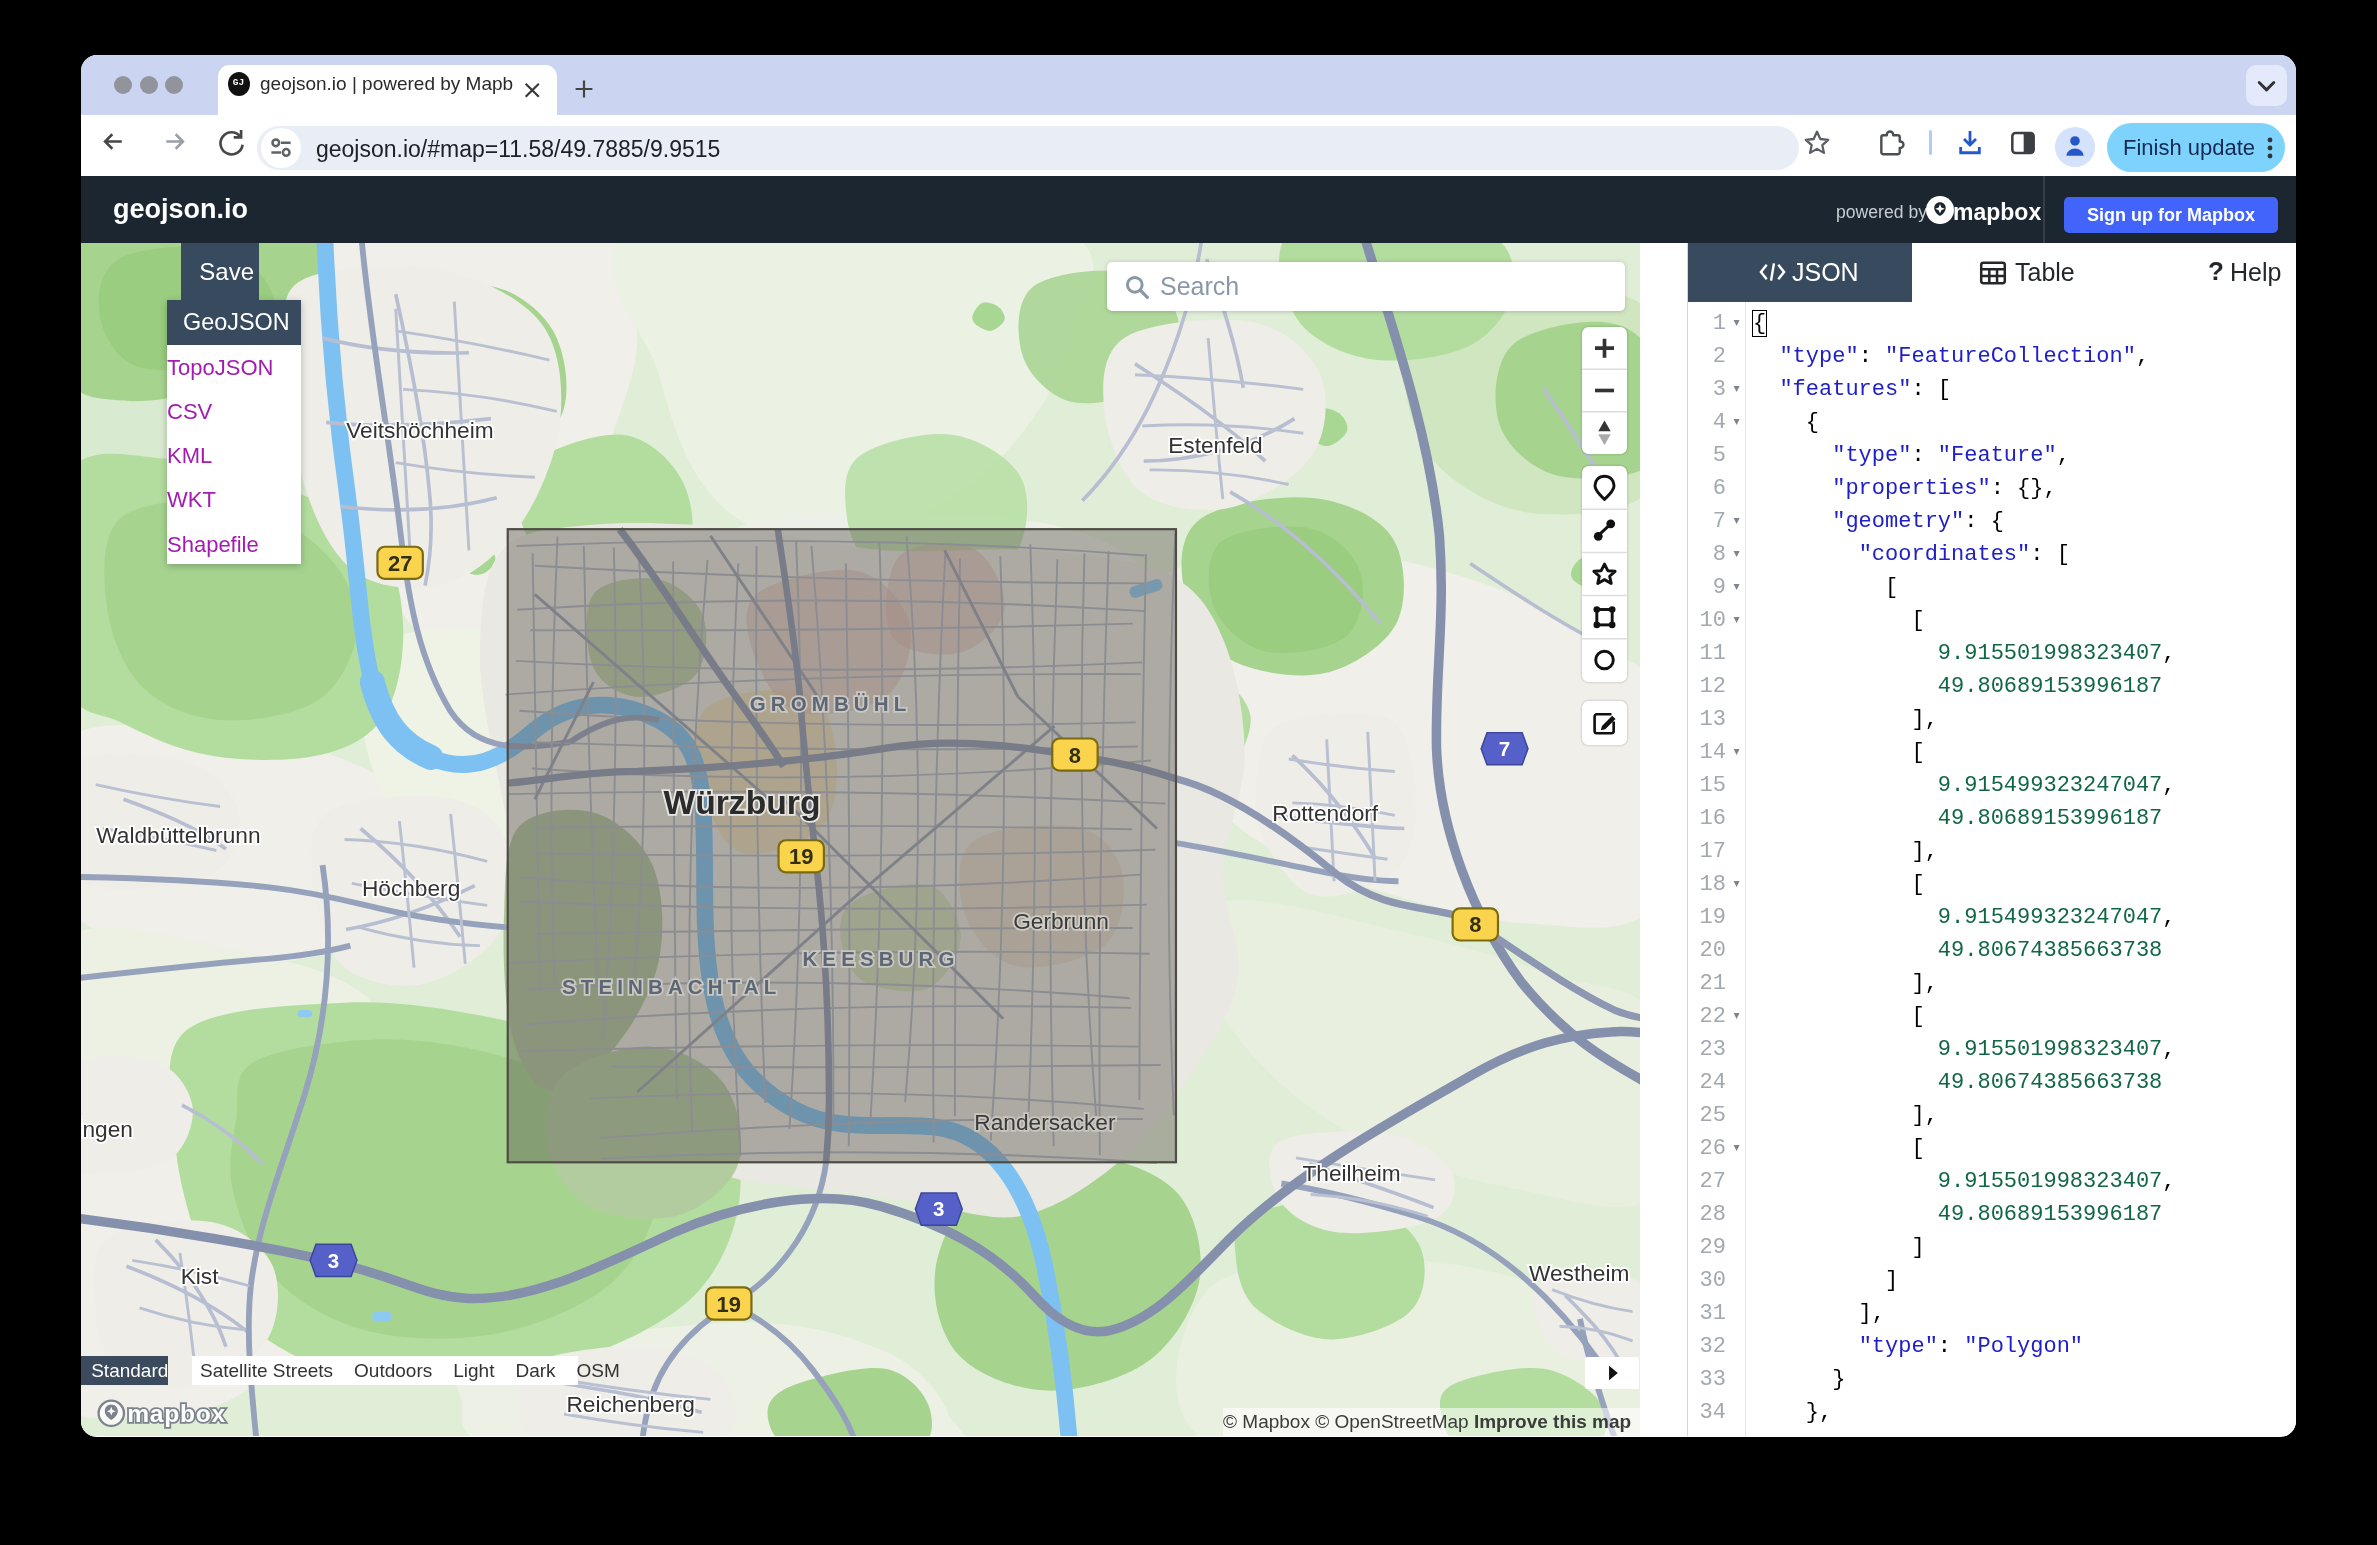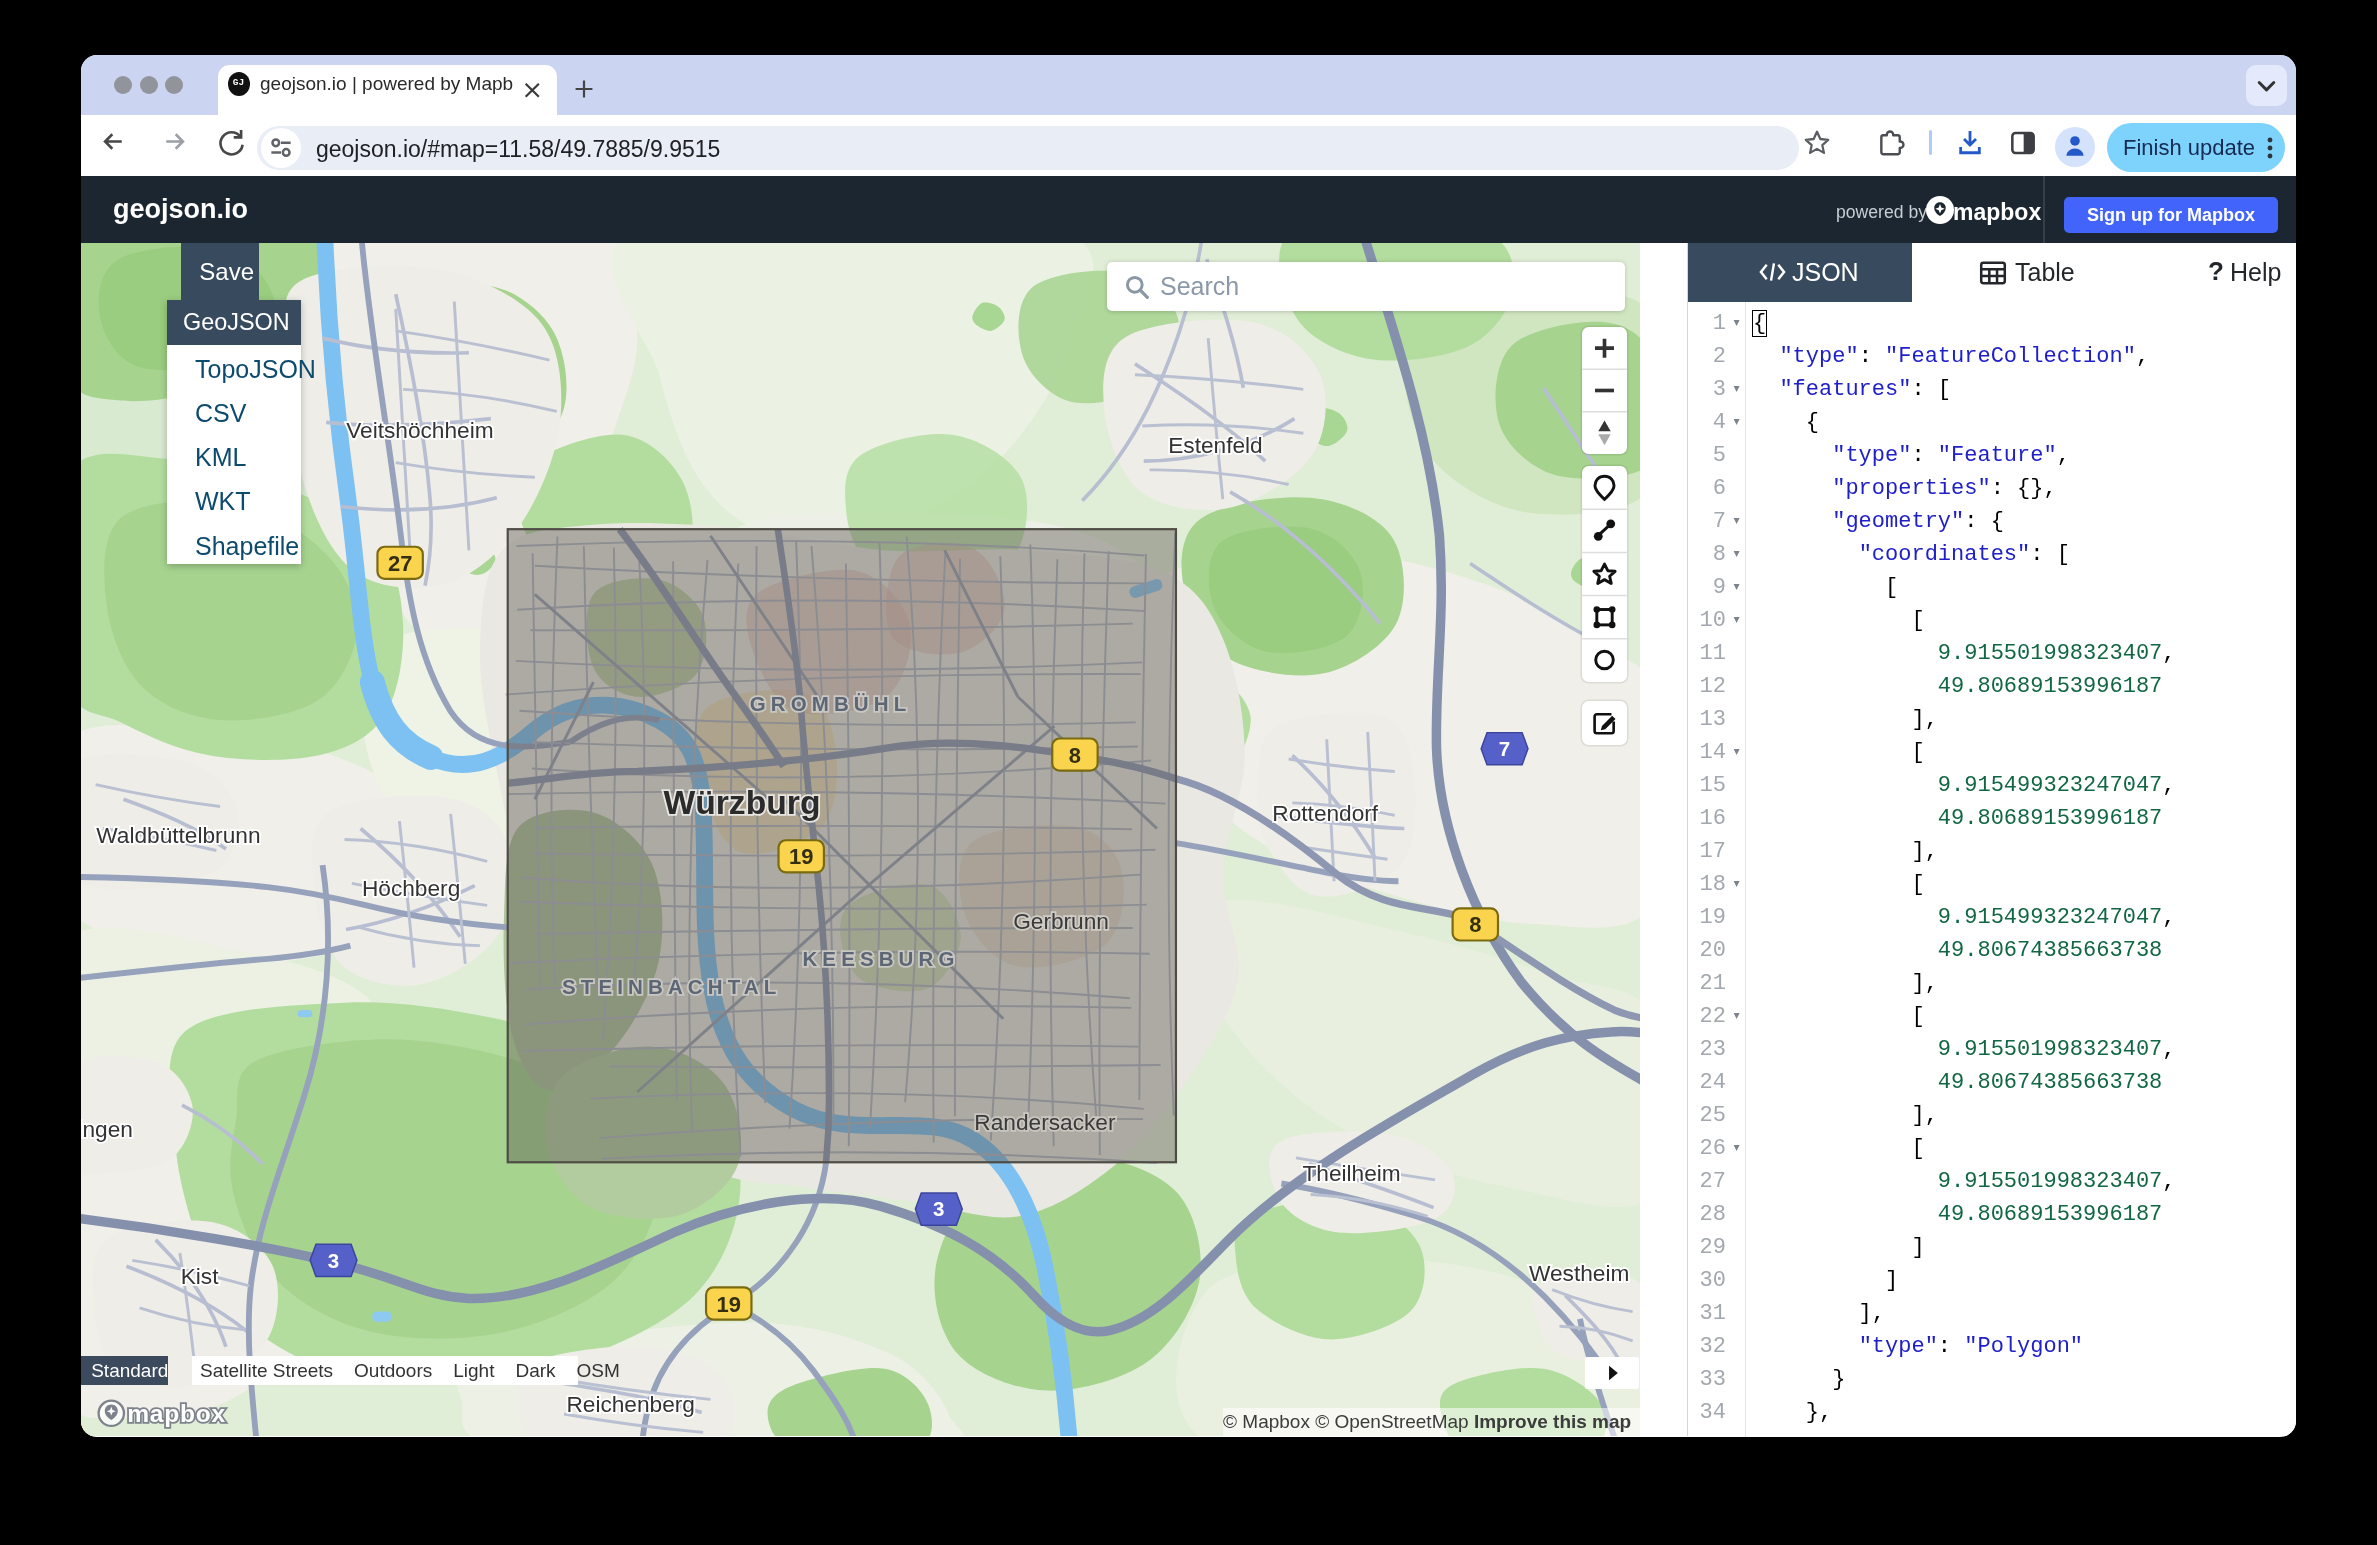--- a/index.html
+++ b/index.html
@@ -29,21 +29,21 @@
   #gjhead .pby { position:absolute; left:1755px; top:26px; font-size:17.6px; color:#c6cdd3; }
   #gjhead .sep { position:absolute; left:1962px; top:0; width:1.5px; height:67px; background:#343f4a; }
   #signup { position:absolute; left:1983px; top:20.5px; width:214px; height:36px; background:#4264fb; border-radius:5.1px; color:#fff; font-size:18px; font-weight:bold; text-align:center; line-height:36px; }
   
   #menubar { position:absolute; left:0; top:188px; width:320px; height:57px; background:#fff; z-index:30; }
   #menubar a { position:absolute; top:14.6px; font-size:24px; color:#3685bd; text-decoration:none; }
   #saveitem { position:absolute; left:100px; top:188px; width:78px; height:57px; background:#374a5e; z-index:31; }
   #saveitem span { position:absolute; left:18.3px; top:14.6px; font-size:24px; color:#fff; }
   #dropdown { position:absolute; left:86px; top:245px; width:134px; height:264px; background:#fff; box-shadow:0 2.2px 7.3px rgba(0,0,0,.25); z-index:29; }
   #dd-geo { position:absolute; left:0; top:0; width:134px; height:45px; background:#374a5e; color:#fff; font-size:23.4px; line-height:45px; padding-left:16px; }
-  .ddi { position:absolute; left:28px; font-size:25px; color:#0c4a6e; }
+  .ddi { position:absolute; left:0; font-size:22px; color:#a21caf; }
   
   #map { position:absolute; left:0; top:188px; width:1559px; height:1193px; overflow:hidden; background:#e2eed8; }
   
   #search { position:absolute; left:1026px; top:207px; width:518px; height:49px; background:#fff; border-radius:5.1px; box-shadow:0 0.7px 4.4px rgba(0,0,0,.18); z-index:20; }
   #search .ph { position:absolute; left:53px; top:10.2px; font-size:25px; color:#8a98a8; }
   
   .ctl { position:absolute; left:1501px; width:45px; background:#fff; border-radius:6.6px; box-shadow:0 0 0 1.5px rgba(0,0,0,.08); z-index:20; }
   
   #styles { position:absolute; left:0; top:1301px; height:29px; z-index:20; font-size:19px; }
   #styles .on { position:absolute; left:0; top:0; width:87px; height:29px; background:#3c4a5e; color:#fff; padding:4.4px 0 0 10.2px; }

